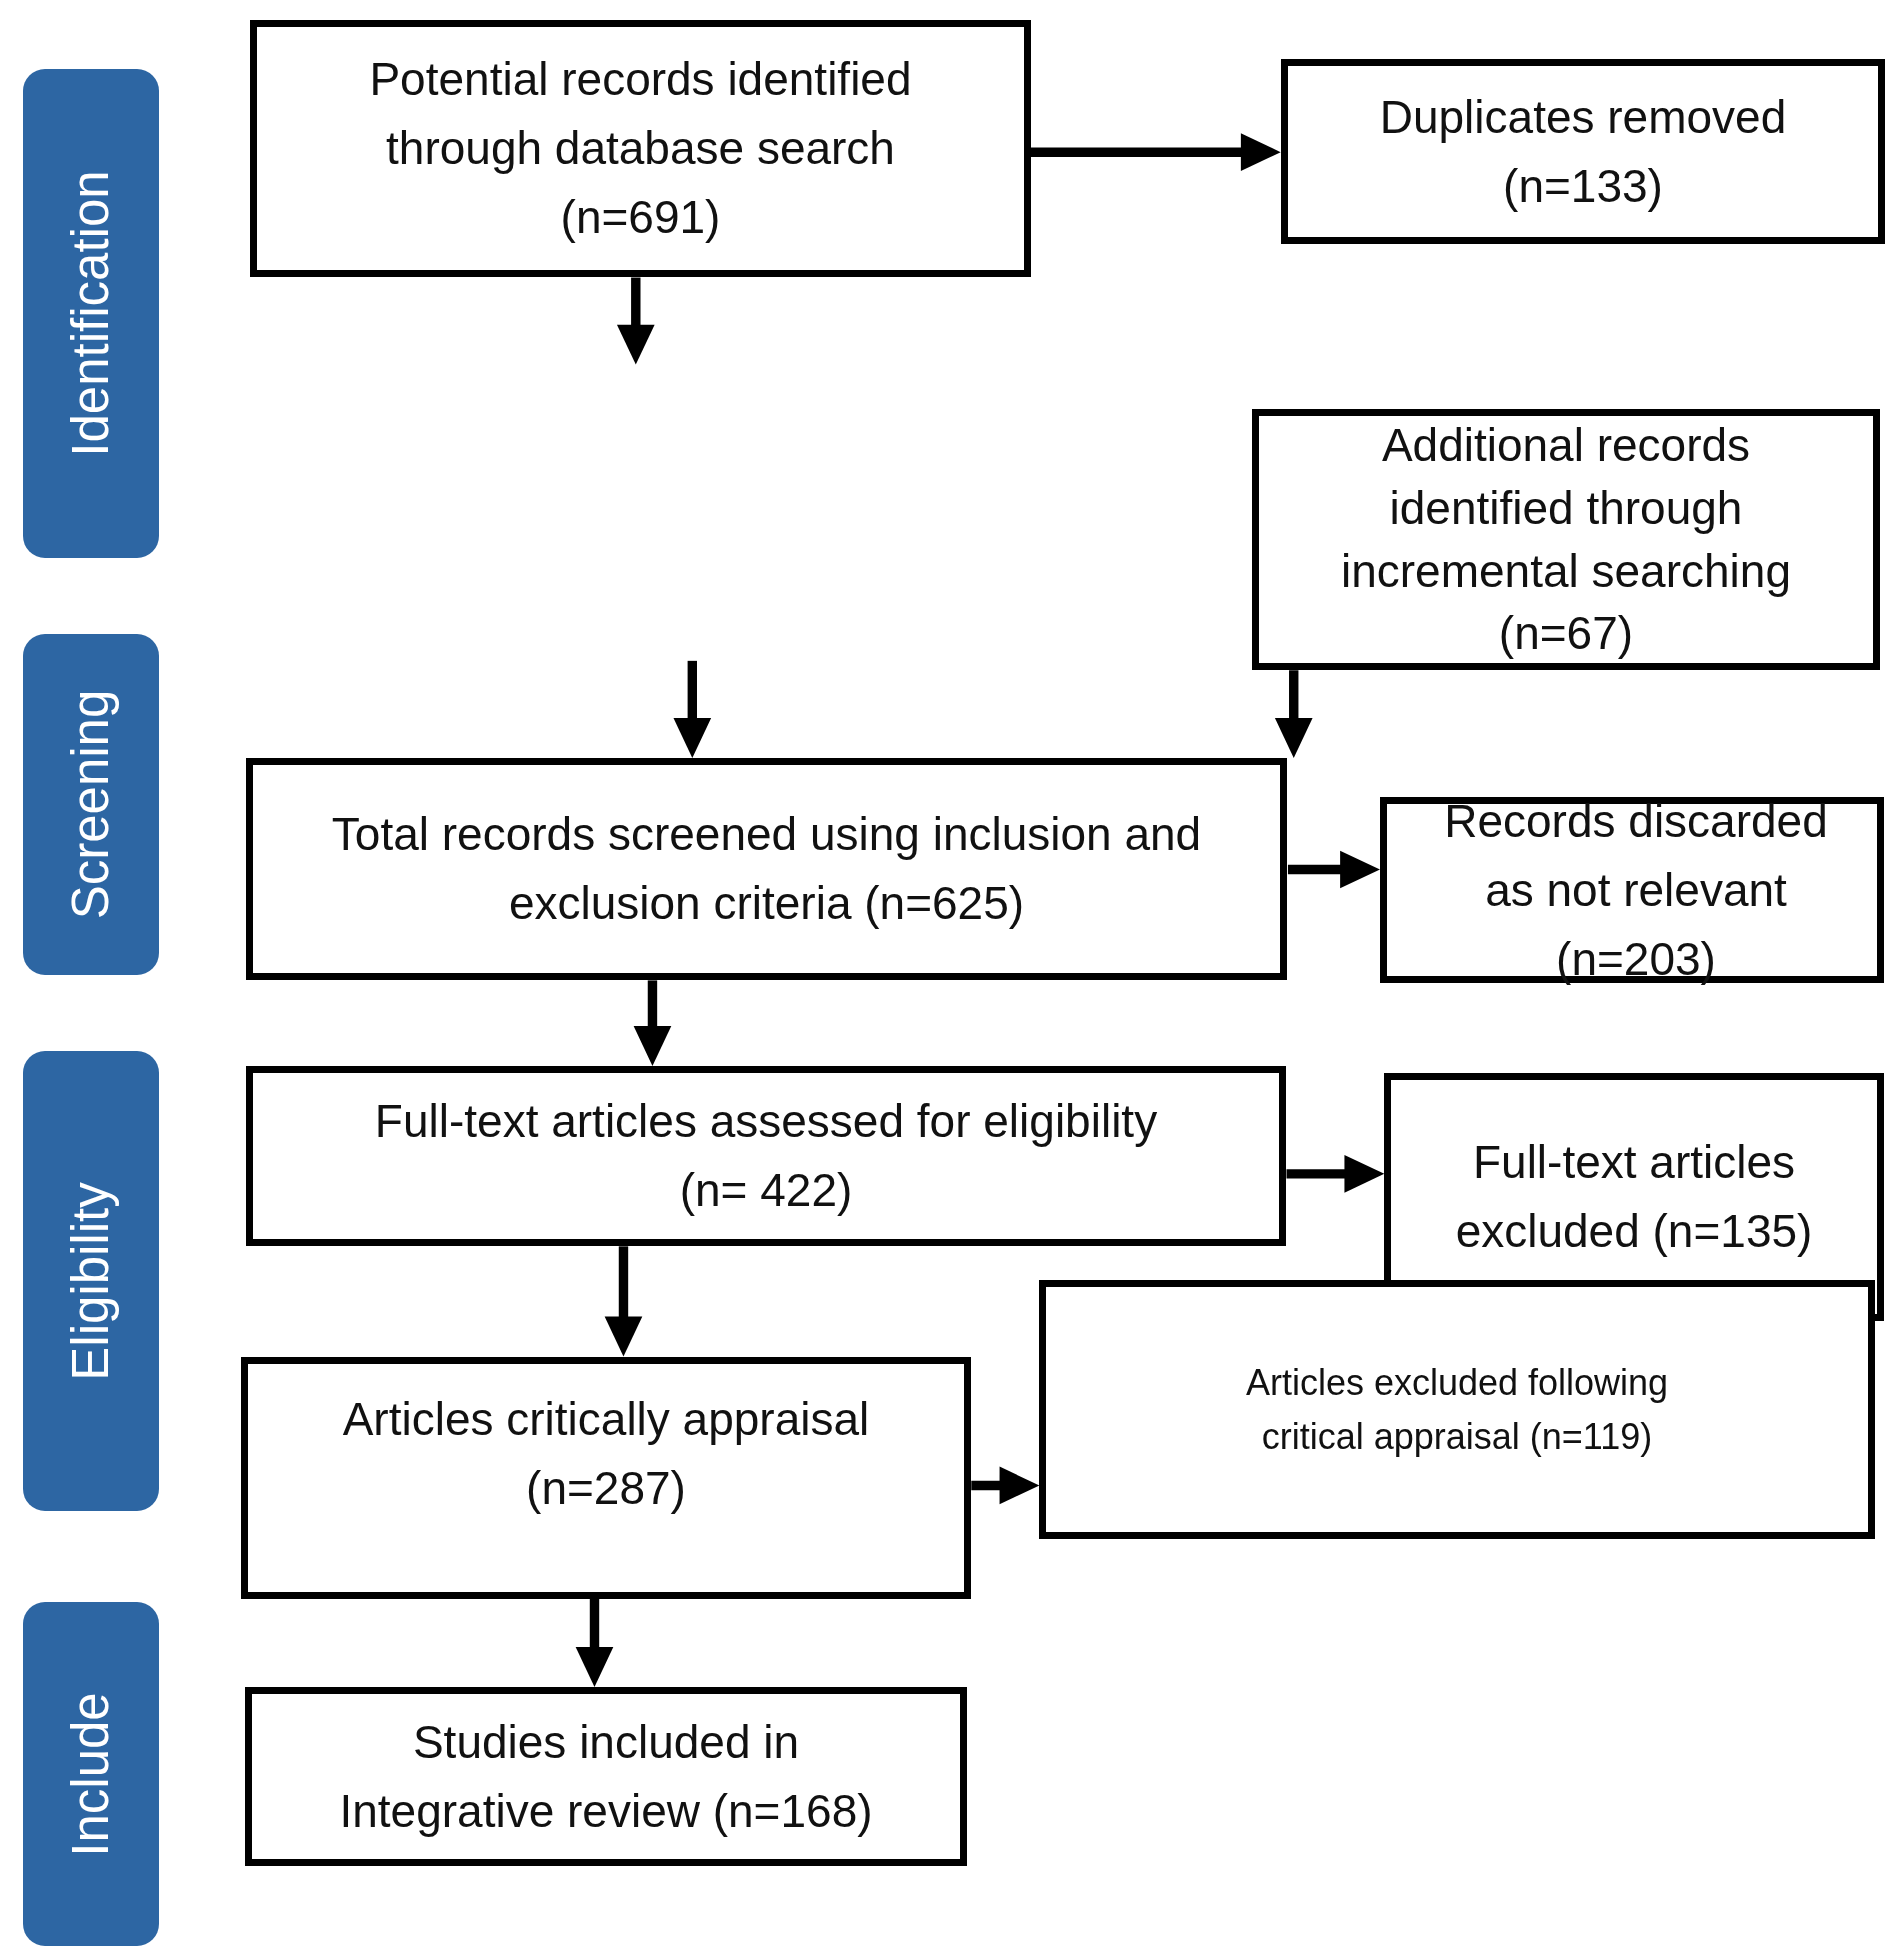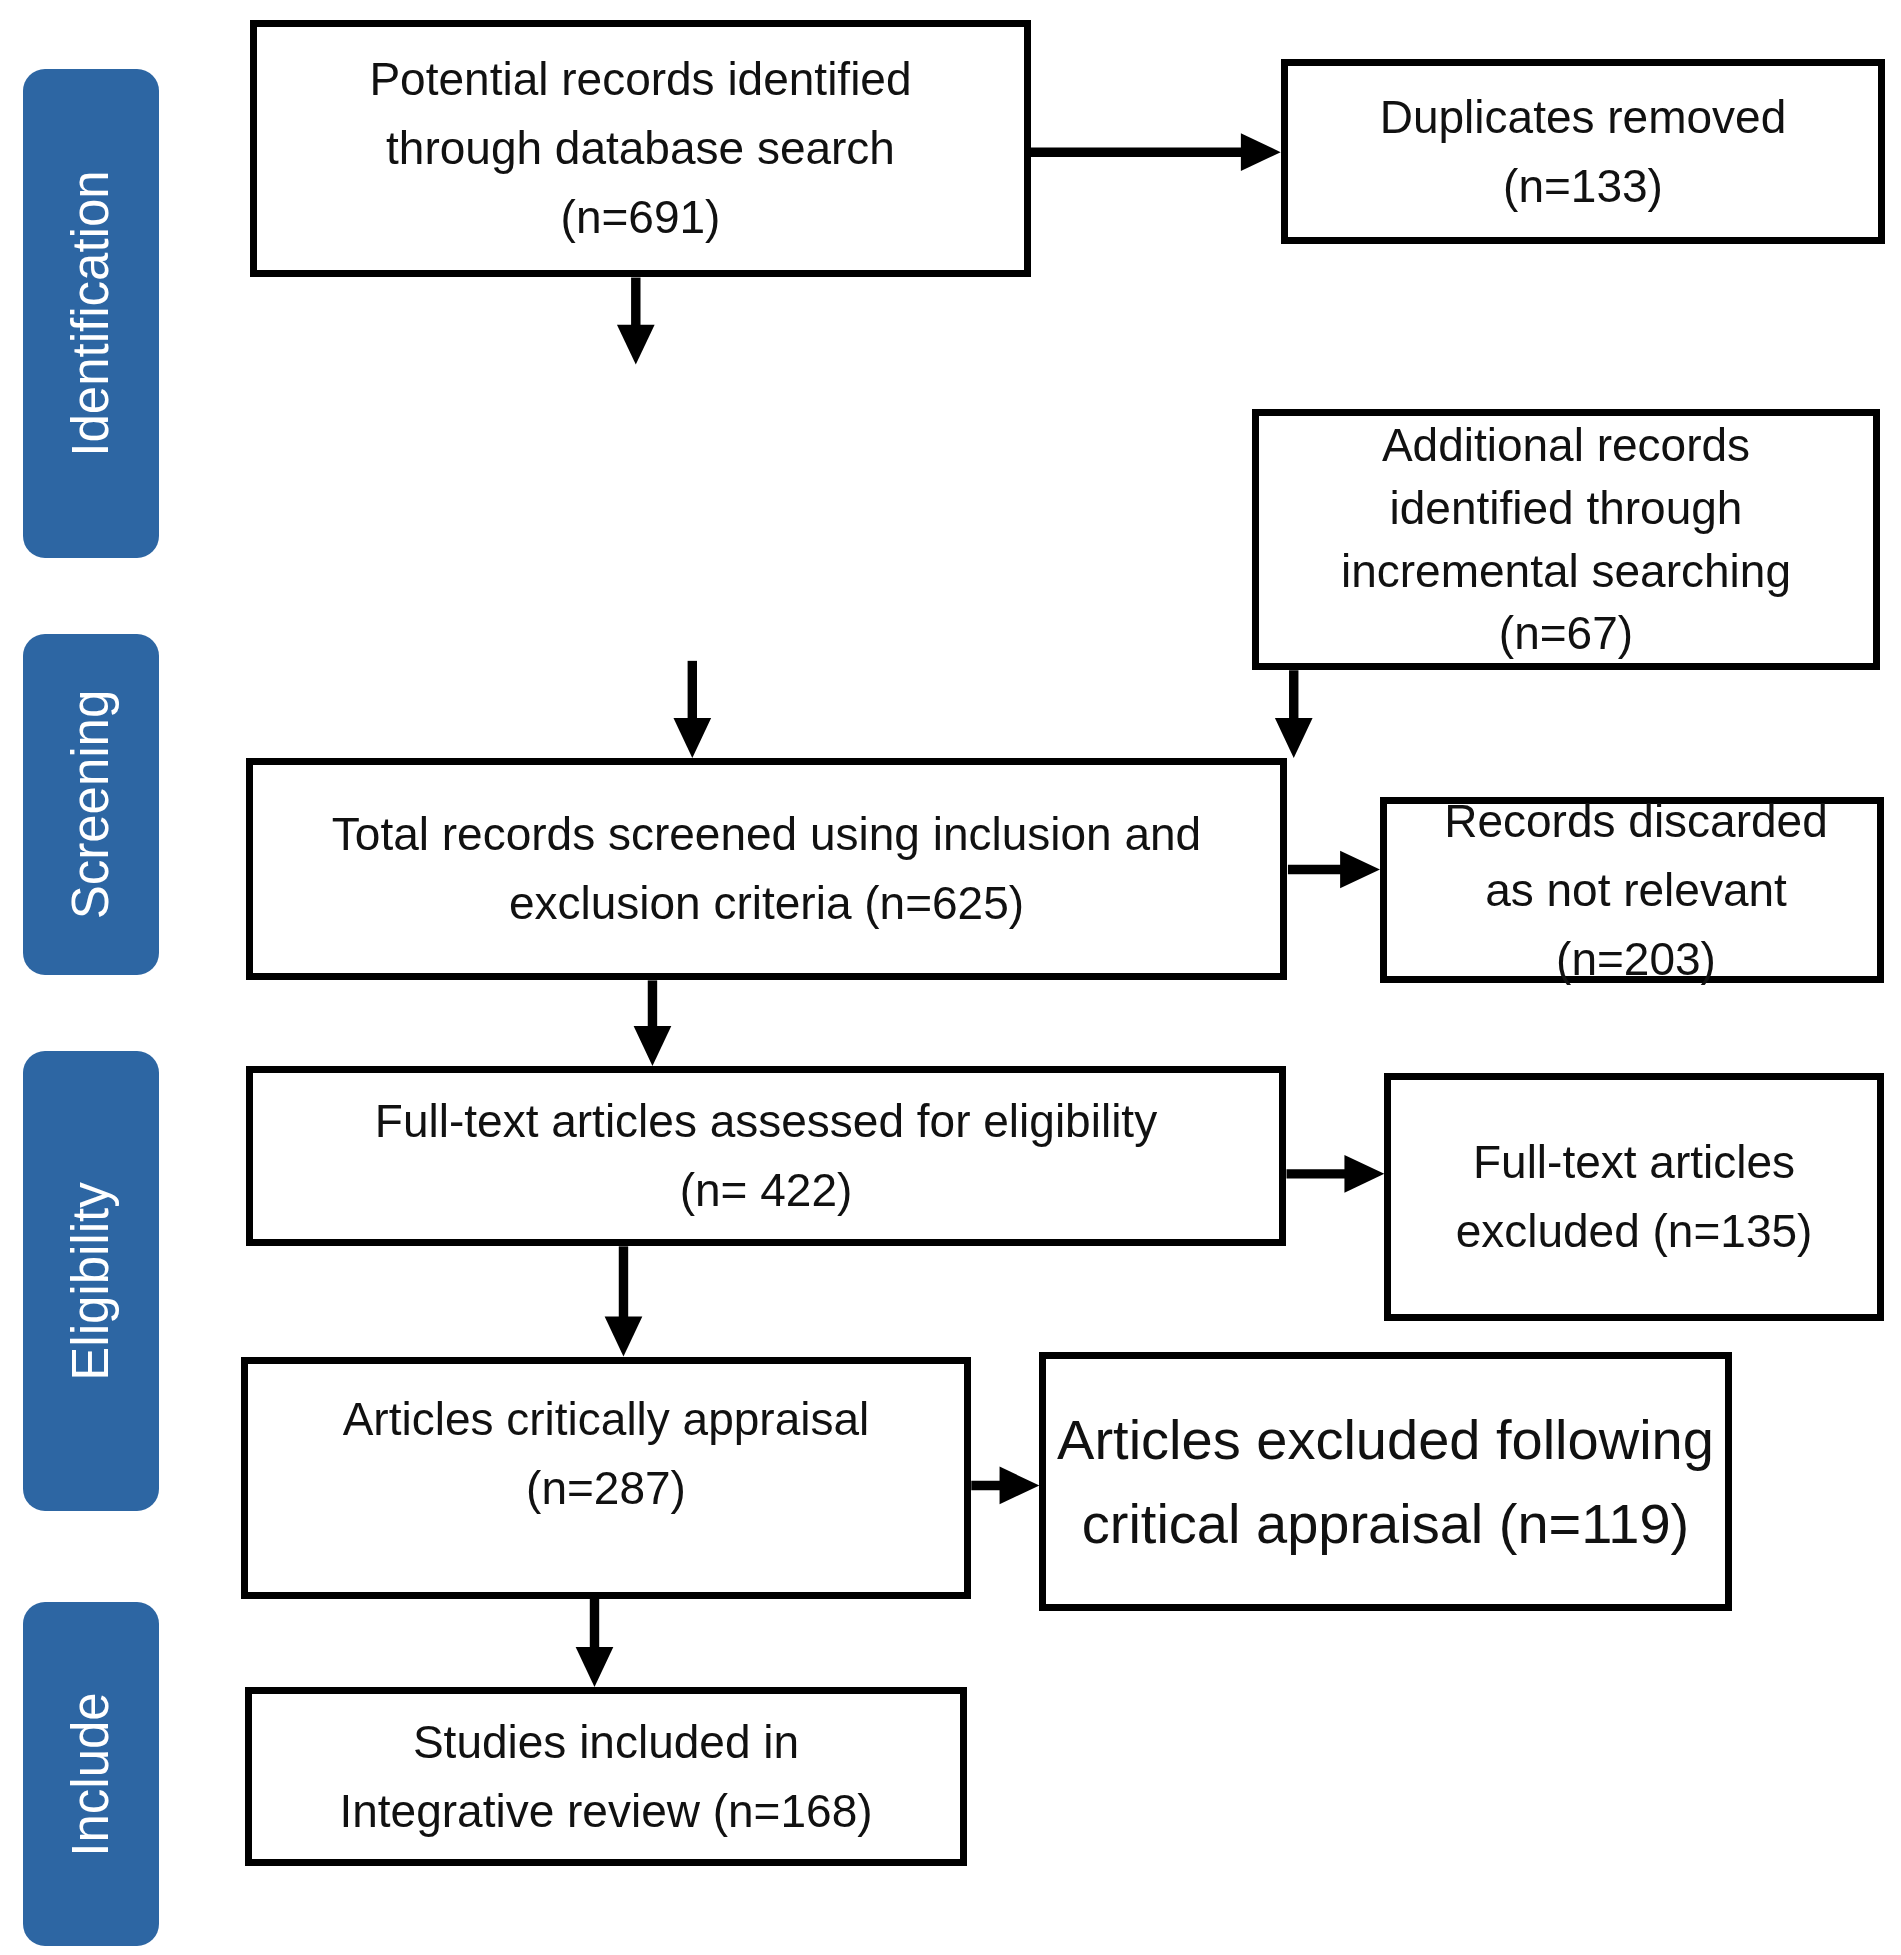--- a/index.html
+++ b/index.html
@@ -29,21 +29,21 @@
   .b1 { left: 250px;  top: 20px;   width: 781px; height: 257px; }
   .r1 { left: 1281px; top: 59px;   width: 604px;  height: 185px; }
   .b2 { left: 227px;  top: 365px;  width: 949px; height: 296px; }
   .r2 { left: 1252px; top: 409px;  width: 628px;  height: 261px; line-height: 1.36; }
   .b3 { left: 246px;  top: 758px; width: 1041px; height: 222px; }
   .r3 { left: 1380px; top: 797px; width: 504px;  height: 186px; padding-left: 8px; }
   .b4 { left: 246px;  top: 1066px; width: 1040px; height: 180px; }
   .r4 { left: 1384px; top: 1073px; width: 500px;  height: 248px; }
   .b5 { left: 241px;  top: 1357px; width: 730px; height: 242px;
         align-items: flex-start; padding-top: 21px; }
-  .r5 { left: 1039px; top: 1352px; width: 693px; height: 259px; font-size: 56px; }
+  .r5 { left: 1039px; top: 1280px; width: 836px; height: 259px; font-size: 36px; }
   .b6 { left: 245px;  top: 1687px; width: 722px;  height: 179px; }
   
   .stage {
     position: absolute;
     border-radius: 22px;
     display: flex;
     align-items: center;
     justify-content: center;
     overflow: visible;
   }

